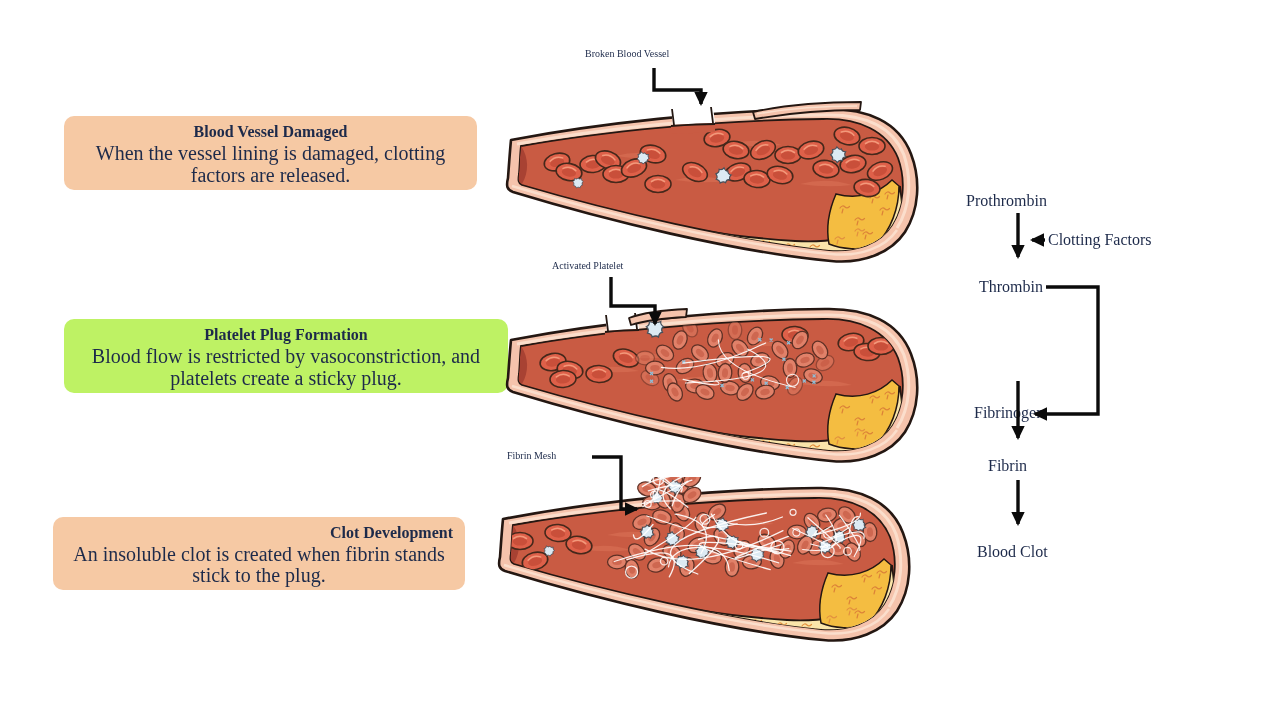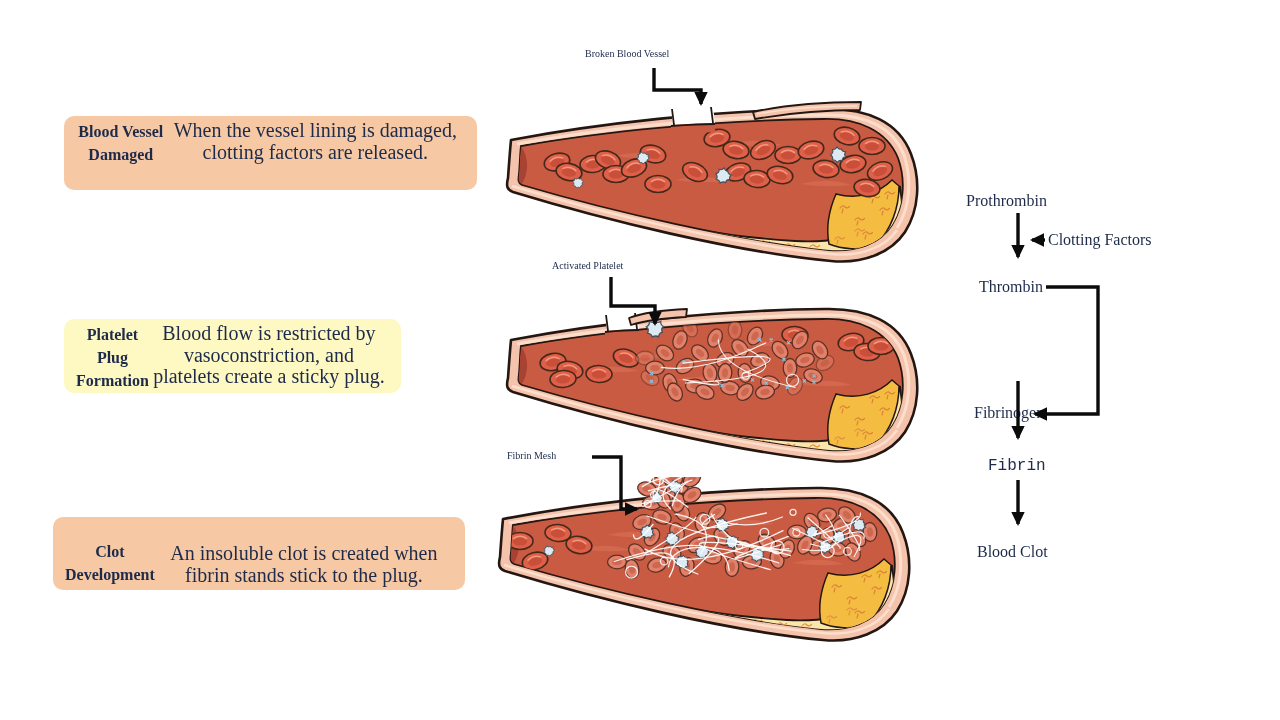--- a/index.html
+++ b/index.html
@@ -1,38 +1,38 @@
 <!DOCTYPE html>
 <html><head>
 <meta charset="utf-8">
 <style>
   html,body{margin:0;padding:0;background:#fff;}
   body{width:1280px;height:720px;overflow:hidden;position:relative;
        font-family:"Liberation Serif","DejaVu Serif",serif;color:#1d2a4a;}
   #canvas{position:absolute;inset:0;width:1280px;height:720px;}
   .stage-card{position:absolute;background:#f6c9a4;border-radius:10px;
-      display:flex;flex-direction:row;justify-content:center;text-align:center;
+      display:flex;flex-direction:column;justify-content:center;text-align:center;
       padding:4px 12px;box-sizing:border-box;}
   .stage-card .t{font-weight:bold;font-size:16px;line-height:23px;}
   .stage-card .d{font-size:20px;line-height:21.5px;}
   .callout{position:absolute;font-size:10px;white-space:nowrap;}
   .fnode{position:absolute;font-size:16px;white-space:nowrap;}
   .vessel{position:absolute;}
   #arrow-layer{position:absolute;left:0;top:0;pointer-events:none;}
 </style>
 </head>
 <body>
 
 <div id="canvas">
 
   <div class="stage-card" style="left: 64px; top: 116px; width: 413px; height: 74px; background: rgb(246, 201, 164);">
     <div class="t">Blood Vessel Damaged</div>
     <div class="d">When the vessel lining is damaged, clotting factors are released.</div>
   </div>
-  <div class="stage-card" style="left: 64px; top: 319px; width: 337px; height: 74px; background: #fef9c3;">
+  <div class="stage-card" style="left: 64px; top: 319px; width: 444px; height: 74px; background: #bef264;">
     <div class="t">Platelet Plug Formation</div>
     <div class="d">Blood flow is restricted by vasoconstriction, and platelets create a sticky plug.</div>
   </div>
   <div class="stage-card" style="left: 53px; top: 517px; width: 412px; height: 73px; background: rgb(246, 201, 164); align-items: flex-end;">
     <div class="t">Clot Development</div>
     <div class="d">An insoluble clot is created when fibrin stands stick to the plug.</div>
   </div>
 
   <svg class="vessel" id="v1" style="left:495px;top:98px;" width="430" height="170" viewBox="0 0 430 170">
       <defs>
@@ -742,21 +742,21 @@
     </svg>
 
   <div class="callout" style="left:585px;top:48px;">Broken Blood Vessel</div>
   <div class="callout" style="left:552px;top:260px;">Activated Platelet</div>
   <div class="callout" style="left:507px;top:450px;">Fibrin Mesh</div>
 
   <div class="fnode" style="left:966px;top:192px;">Prothrombin</div>
   <div class="fnode" style="left:1048px;top:231px;">Clotting Factors</div>
   <div class="fnode" style="left:979px;top:278px;">Thrombin</div>
   <div class="fnode" style="left:974px;top:360px;margin-top:44px;">Fibrinogen</div>
-  <div class="fnode" style="left:988px;top:457px;font-family:Liberation Mono, monospace;">Fibrin</div>
+  <div class="fnode" style="left:988px;top:457px;">Fibrin</div>
   <div class="fnode" style="left:977px;top:543px;">Blood Clot</div>
 
   <svg id="arrow-layer" width="1280" height="720">
     <defs>
       <marker id="ah" markerUnits="strokeWidth" markerWidth="4.4" markerHeight="4.2" refX="3.6" refY="2" orient="auto">
         <path d="M0,0 L4.2,2 L0,4 Z" fill="#0b0b0b"></path>
       </marker>
     </defs>
     <g stroke="#0b0b0b" stroke-width="3.4" fill="none">
       <path d="M654,68 L654,90 L701,90 L701,104" marker-end="url(#ah)"></path>

